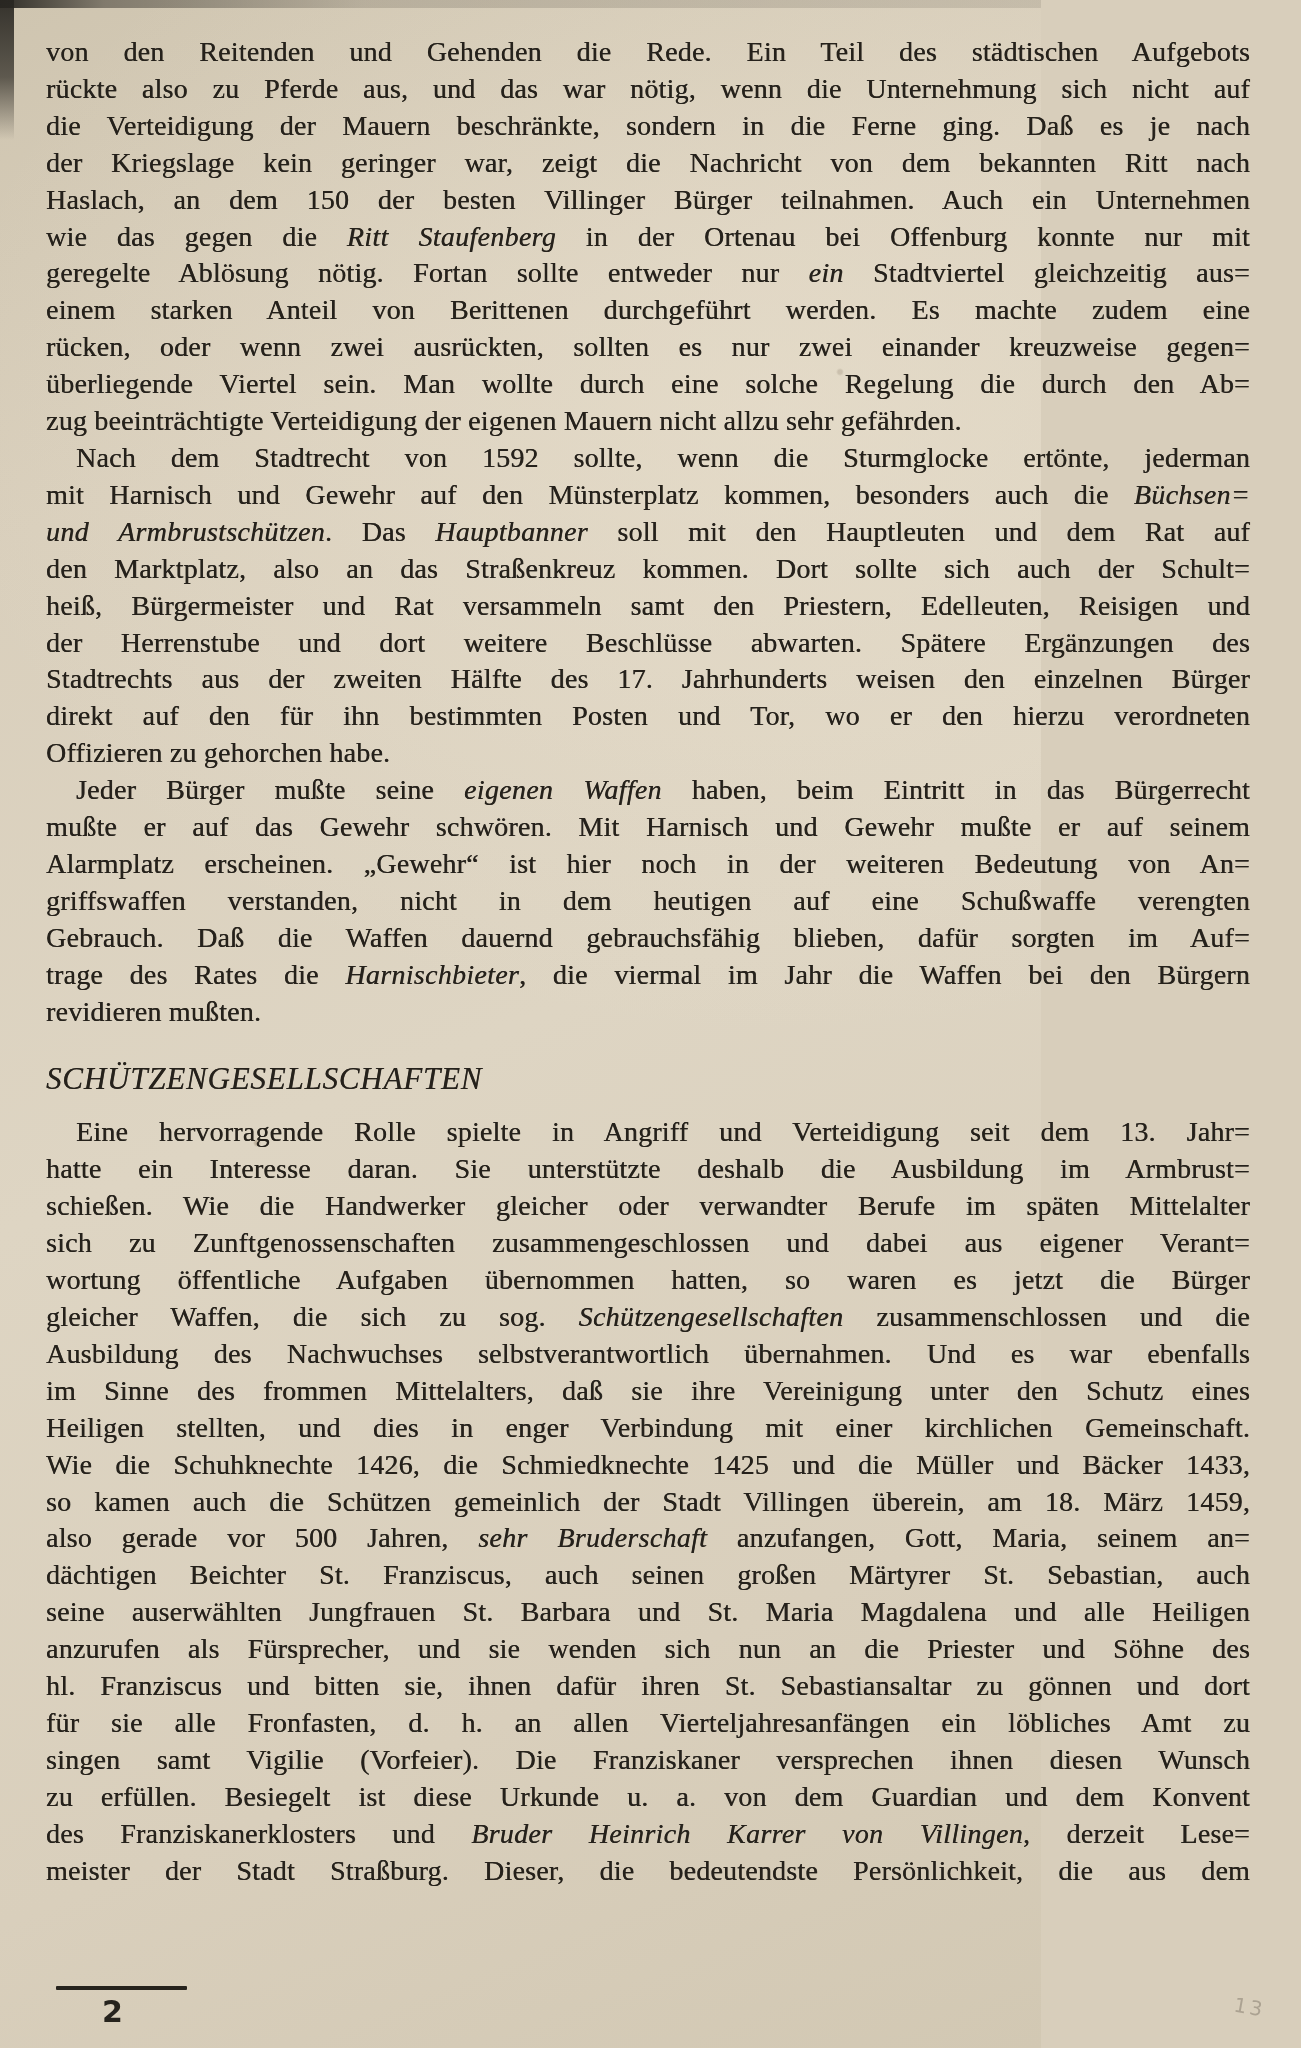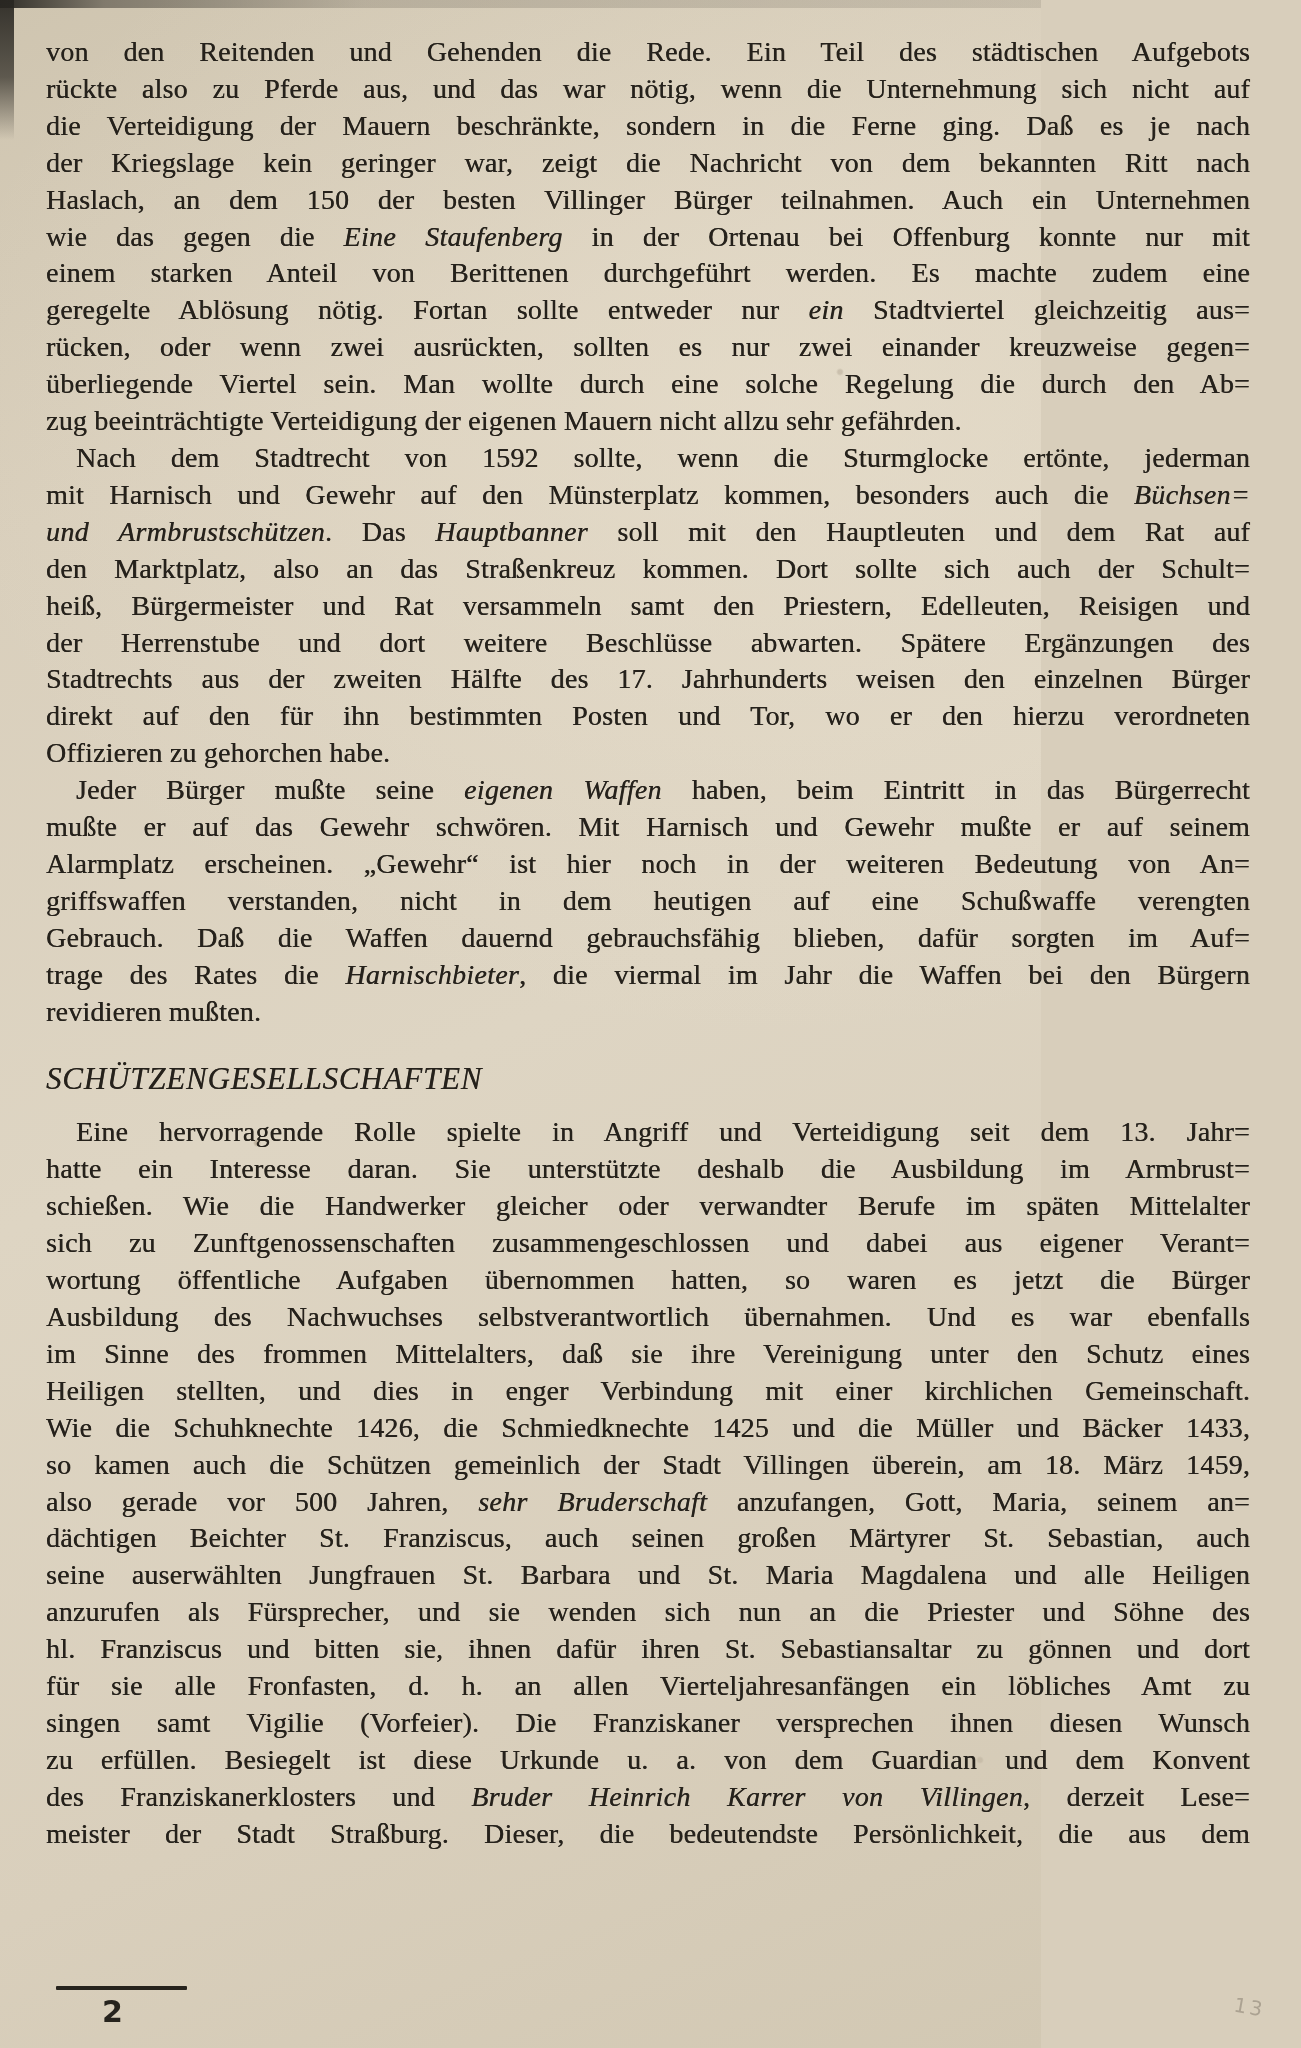--- a/index.html
+++ b/index.html
@@ -114,23 +114,23 @@
   <div class="edge-top"></div>
   <div class="edge-left"></div>
 
   <main class="text-block">
       <div class="para">
         <div class="line"><span>von den Reitenden und Gehenden die Rede. Ein Teil des städtischen Aufgebots</span></div>
         <div class="line"><span>rückte also zu Pferde aus, und das war nötig, wenn die Unternehmung sich nicht auf</span></div>
         <div class="line"><span>die Verteidigung der Mauern beschränkte, sondern in die Ferne ging. Daß es je nach</span></div>
         <div class="line"><span>der Kriegslage kein geringer war, zeigt die Nachricht von dem bekannten Ritt nach</span></div>
         <div class="line"><span>Haslach, an dem 150 der besten Villinger Bürger teilnahmen. Auch ein Unternehmen</span></div>
-        <div class="line"><span>wie das gegen die </span><i>Eine Staufenberg</i><span> in der Ortenau bei Offenburg konnte nur mit</span></div>
+        <div class="line"><span>wie das gegen die </span><i>Ritt Staufenberg</i><span> in der Ortenau bei Offenburg konnte nur mit</span></div>
+        <div class="line"><span>geregelte Ablösung nötig. Fortan sollte entweder nur </span><i>ein</i><span> Stadtviertel gleichzeitig aus=</span></div>
         <div class="line"><span>einem starken Anteil von Berittenen durchgeführt werden. Es machte zudem eine</span></div>
-        <div class="line"><span>geregelte Ablösung nötig. Fortan sollte entweder nur </span><i>ein</i><span> Stadtviertel gleichzeitig aus=</span></div>
         <div class="line"><span>rücken, oder wenn zwei ausrückten, sollten es nur zwei einander kreuzweise gegen=</span></div>
         <div class="line"><span>überliegende Viertel sein. Man wollte durch eine solche Regelung die durch den Ab=</span></div>
         <div class="line last"><span>zug beeinträchtigte Verteidigung der eigenen Mauern nicht allzu sehr gefährden.</span></div>
       </div>
       <div class="para">
         <div class="line ind"><span>Nach dem Stadtrecht von 1592 sollte, wenn die Sturmglocke ertönte, jederman</span></div>
         <div class="line"><span>mit Harnisch und Gewehr auf den Münsterplatz kommen, besonders auch die </span><i>Büchsen=</i></div>
         <div class="line"><i>und Armbrustschützen</i><span>. Das </span><i>Hauptbanner</i><span> soll mit den Hauptleuten und dem Rat auf</span></div>
         <div class="line"><span>den Marktplatz, also an das Straßenkreuz kommen. Dort sollte sich auch der Schult=</span></div>
         <div class="line"><span>heiß, Bürgermeister und Rat versammeln samt den Priestern, Edelleuten, Reisigen und</span></div>
@@ -148,20 +148,21 @@
         <div class="line"><span>trage des Rates die </span><i>Harnischbieter</i><span>, die viermal im Jahr die Waffen bei den Bürgern</span></div>
         <div class="line last"><span>revidieren mußten.</span></div>
       </div>
       <div class="heading">SCHÜTZENGESELLSCHAFTEN</div>
       <div class="para">
         <div class="line ind"><span>Eine hervorragende Rolle spielte in Angriff und Verteidigung seit dem 13. Jahr=</span></div>
         <div class="line"><span>hatte ein Interesse daran. Sie unterstützte deshalb die Ausbildung im Armbrust=</span></div>
         <div class="line"><span>schießen. Wie die Handwerker gleicher oder verwandter Berufe im späten Mittelalter</span></div>
         <div class="line"><span>sich zu Zunftgenossenschaften zusammengeschlossen und dabei aus eigener Verant=</span></div>
         <div class="line"><span>wortung öffentliche Aufgaben übernommen hatten, so waren es jetzt die Bürger</span></div>
+        <div class="line"><span>gleicher Waffen, die sich zu sog. </span><i>Schützengesellschaften</i><span> zusammenschlossen und die</span></div>
         <div class="line"><span>Ausbildung des Nachwuchses selbstverantwortlich übernahmen. Und es war ebenfalls</span></div>
         <div class="line"><span>im Sinne des frommen Mittelalters, daß sie ihre Vereinigung unter den Schutz eines</span></div>
         <div class="line"><span>Heiligen stellten, und dies in enger Verbindung mit einer kirchlichen Gemeinschaft.</span></div>
         <div class="line"><span>Wie die Schuhknechte 1426, die Schmiedknechte 1425 und die Müller und Bäcker 1433,</span></div>
         <div class="line"><span>so kamen auch die Schützen gemeinlich der Stadt Villingen überein, am 18. März 1459,</span></div>
         <div class="line"><span>also gerade vor 500 Jahren, </span><i>sehr Bruderschaft</i><span> anzufangen, Gott, Maria, seinem an=</span></div>
         <div class="line"><span>dächtigen Beichter St. Franziscus, auch seinen großen Märtyrer St. Sebastian, auch</span></div>
         <div class="line"><span>seine auserwählten Jungfrauen St. Barbara und St. Maria Magdalena und alle Heiligen</span></div>
         <div class="line"><span>anzurufen als Fürsprecher, und sie wenden sich nun an die Priester und Söhne des</span></div>
         <div class="line"><span>hl. Franziscus und bitten sie, ihnen dafür ihren St. Sebastiansaltar zu gönnen und dort</span></div>

